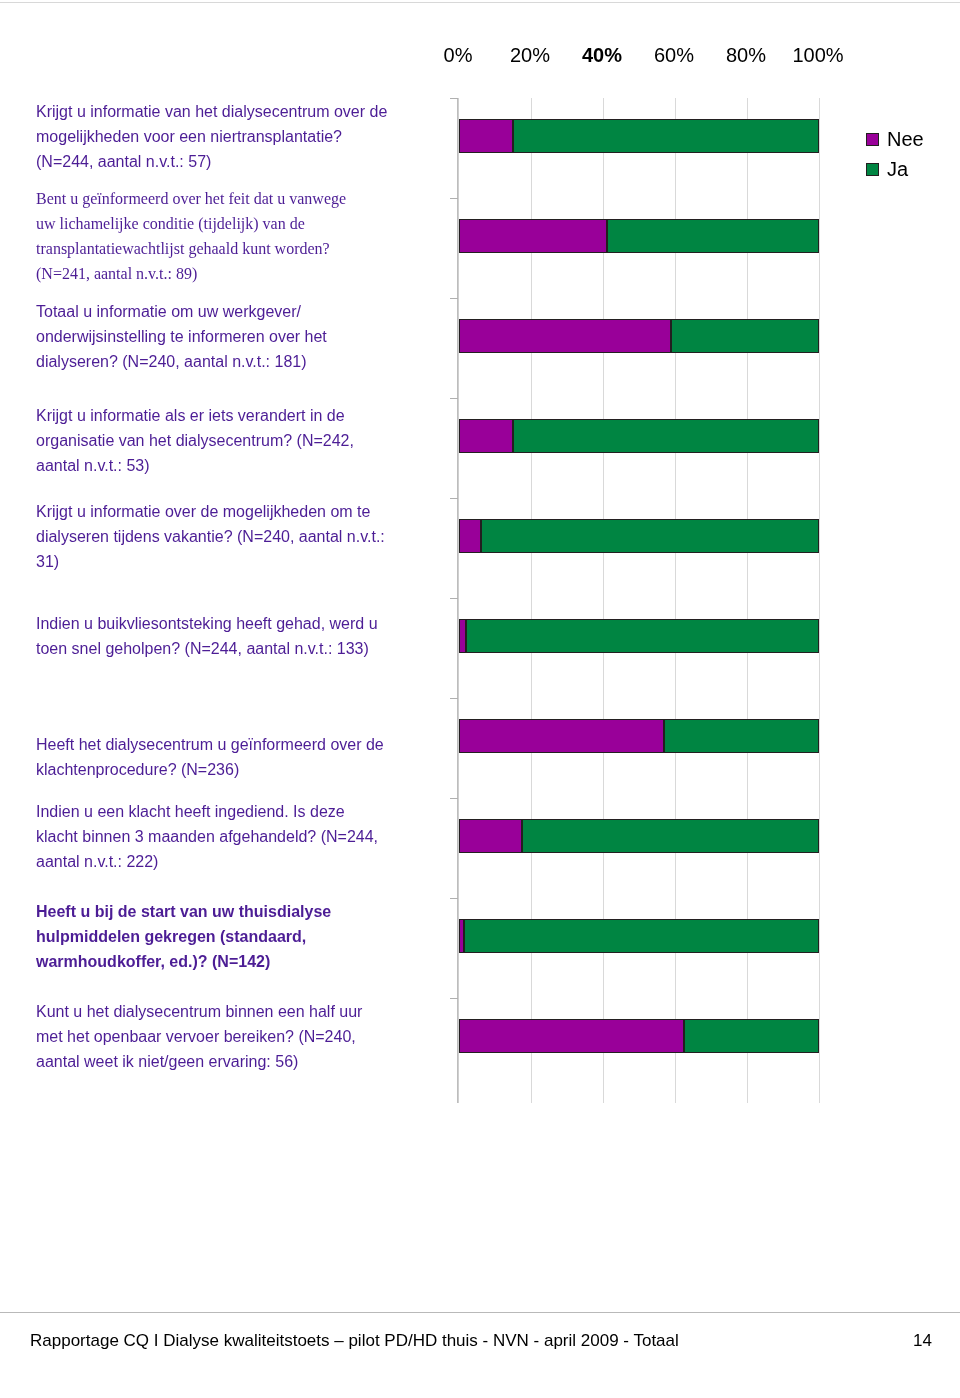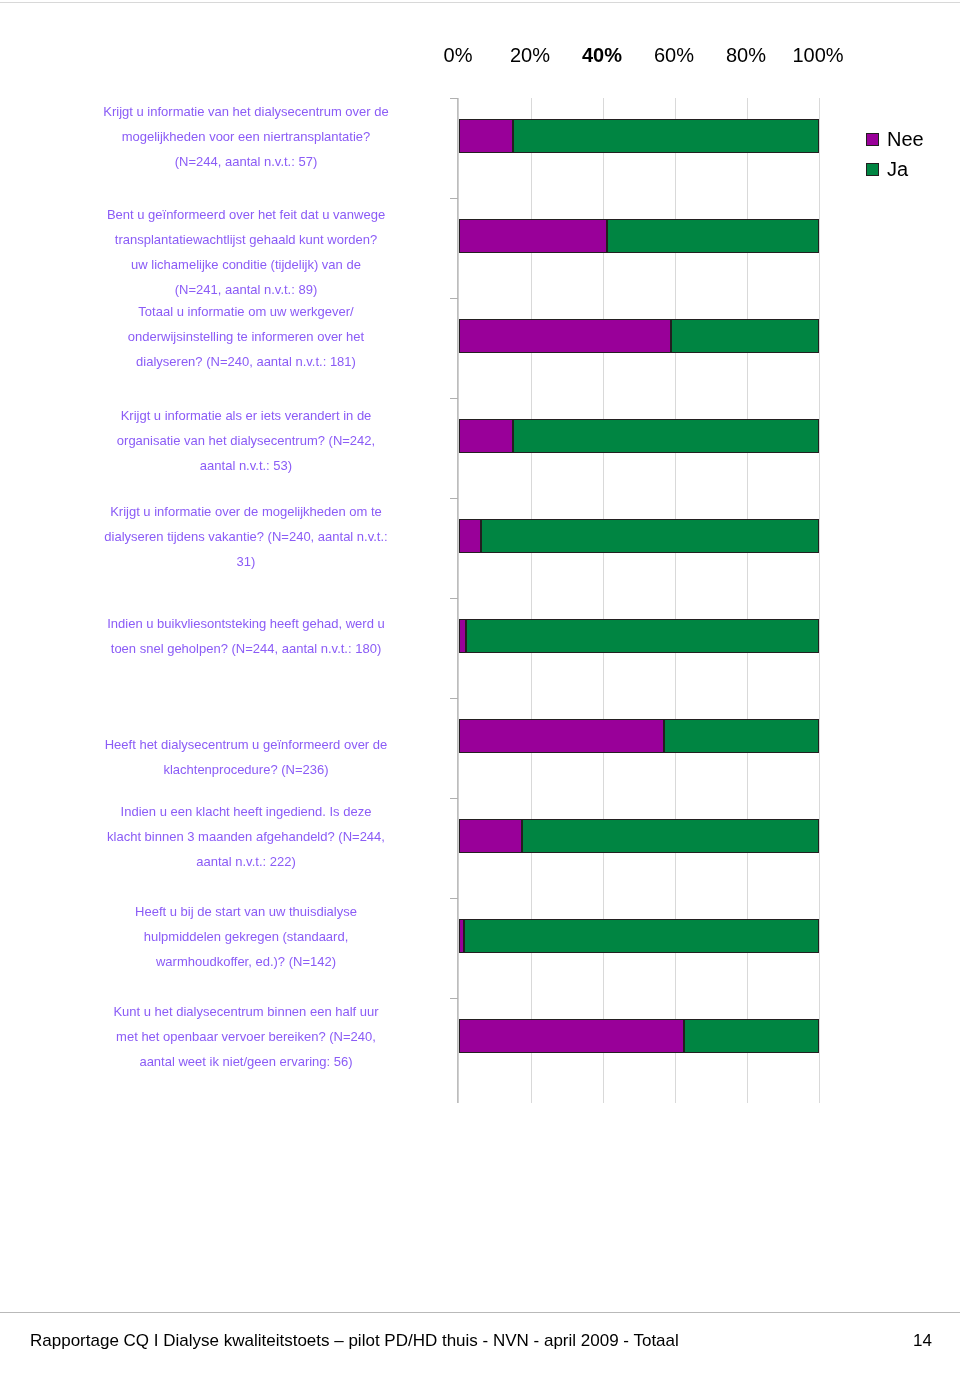--- a/index.html
+++ b/index.html
@@ -118,24 +118,23 @@
     width: 8px;
     height: 1px;
     background: #b0b0b0;
   }
 
   
   .qlabel {
     position: absolute;
     right: 474px;           
     width: 420px;
-    text-align: center;
-    font-size: 13px;
+    font-size: 16px;
     line-height: 25px;
-    color: #8b5cf6;
+    color: #4c1d95;
   }
 
   
   #legend {
     position: absolute;
     left: 836px;
     top: 88px;
     width: 110px;
   }
   .legend-row {
@@ -251,55 +250,55 @@
           <div class="seg ja" style="width: 135px;"></div>
         </div>
       </div>
 
     <div id="qlabels">
         <div class="qlabel" style="top: 62.5px;">
           <div>Krijgt u informatie van het dialysecentrum over de</div>
           <div>mogelijkheden voor een niertransplantatie?</div>
           <div>(N=244, aantal n.v.t.: 57)</div>
         </div>
-        <div class="qlabel" style="top: 166px;">
+        <div class="qlabel" style="top: 150px; font-family: Liberation Serif, serif;">
           <div>Bent u geïnformeerd over het feit dat u vanwege</div>
+          <div>uw lichamelijke conditie (tijdelijk) van de</div>
           <div>transplantatiewachtlijst gehaald kunt worden?</div>
-          <div>uw lichamelijke conditie (tijdelijk) van de</div>
           <div>(N=241, aantal n.v.t.: 89)</div>
         </div>
         <div class="qlabel" style="top: 262.5px;">
           <div>Totaal u informatie om uw werkgever/</div>
           <div>onderwijsinstelling te informeren over het</div>
           <div>dialyseren?  (N=240, aantal n.v.t.: 181)</div>
         </div>
         <div class="qlabel" style="top: 367px;">
           <div>Krijgt u informatie als er iets verandert in de</div>
           <div>organisatie van het dialysecentrum? (N=242,</div>
           <div>aantal n.v.t.: 53)</div>
         </div>
         <div class="qlabel" style="top: 462.5px;">
           <div>Krijgt u informatie over de mogelijkheden om te</div>
           <div>dialyseren tijdens vakantie? (N=240, aantal n.v.t.:</div>
           <div>31)</div>
         </div>
         <div class="qlabel" style="top: 575px;">
           <div>Indien u buikvliesontsteking heeft gehad, werd u</div>
-          <div>toen snel geholpen? (N=244, aantal n.v.t.: 180)</div>
+          <div>toen snel geholpen? (N=244, aantal n.v.t.: 133)</div>
         </div>
         <div class="qlabel" style="top: 696px;">
           <div>Heeft het dialysecentrum u geïnformeerd over de</div>
           <div>klachtenprocedure? (N=236)</div>
         </div>
         <div class="qlabel" style="top: 762.5px;">
           <div>Indien u een klacht heeft ingediend. Is deze</div>
           <div>klacht binnen 3 maanden afgehandeld? (N=244,</div>
           <div>aantal n.v.t.: 222)</div>
         </div>
-        <div class="qlabel" style="top: 862.5px;">
+        <div class="qlabel" style="top: 862.5px; font-weight: bold;">
           <div>Heeft u bij de start van uw thuisdialyse</div>
           <div>hulpmiddelen gekregen (standaard,</div>
           <div>warmhoudkoffer, ed.)? (N=142)</div>
         </div>
         <div class="qlabel" style="top: 962.5px;">
           <div>Kunt u het dialysecentrum binnen een half uur</div>
           <div>met het openbaar vervoer bereiken? (N=240,</div>
           <div>aantal weet ik niet/geen ervaring: 56)</div>
         </div>
       </div>

